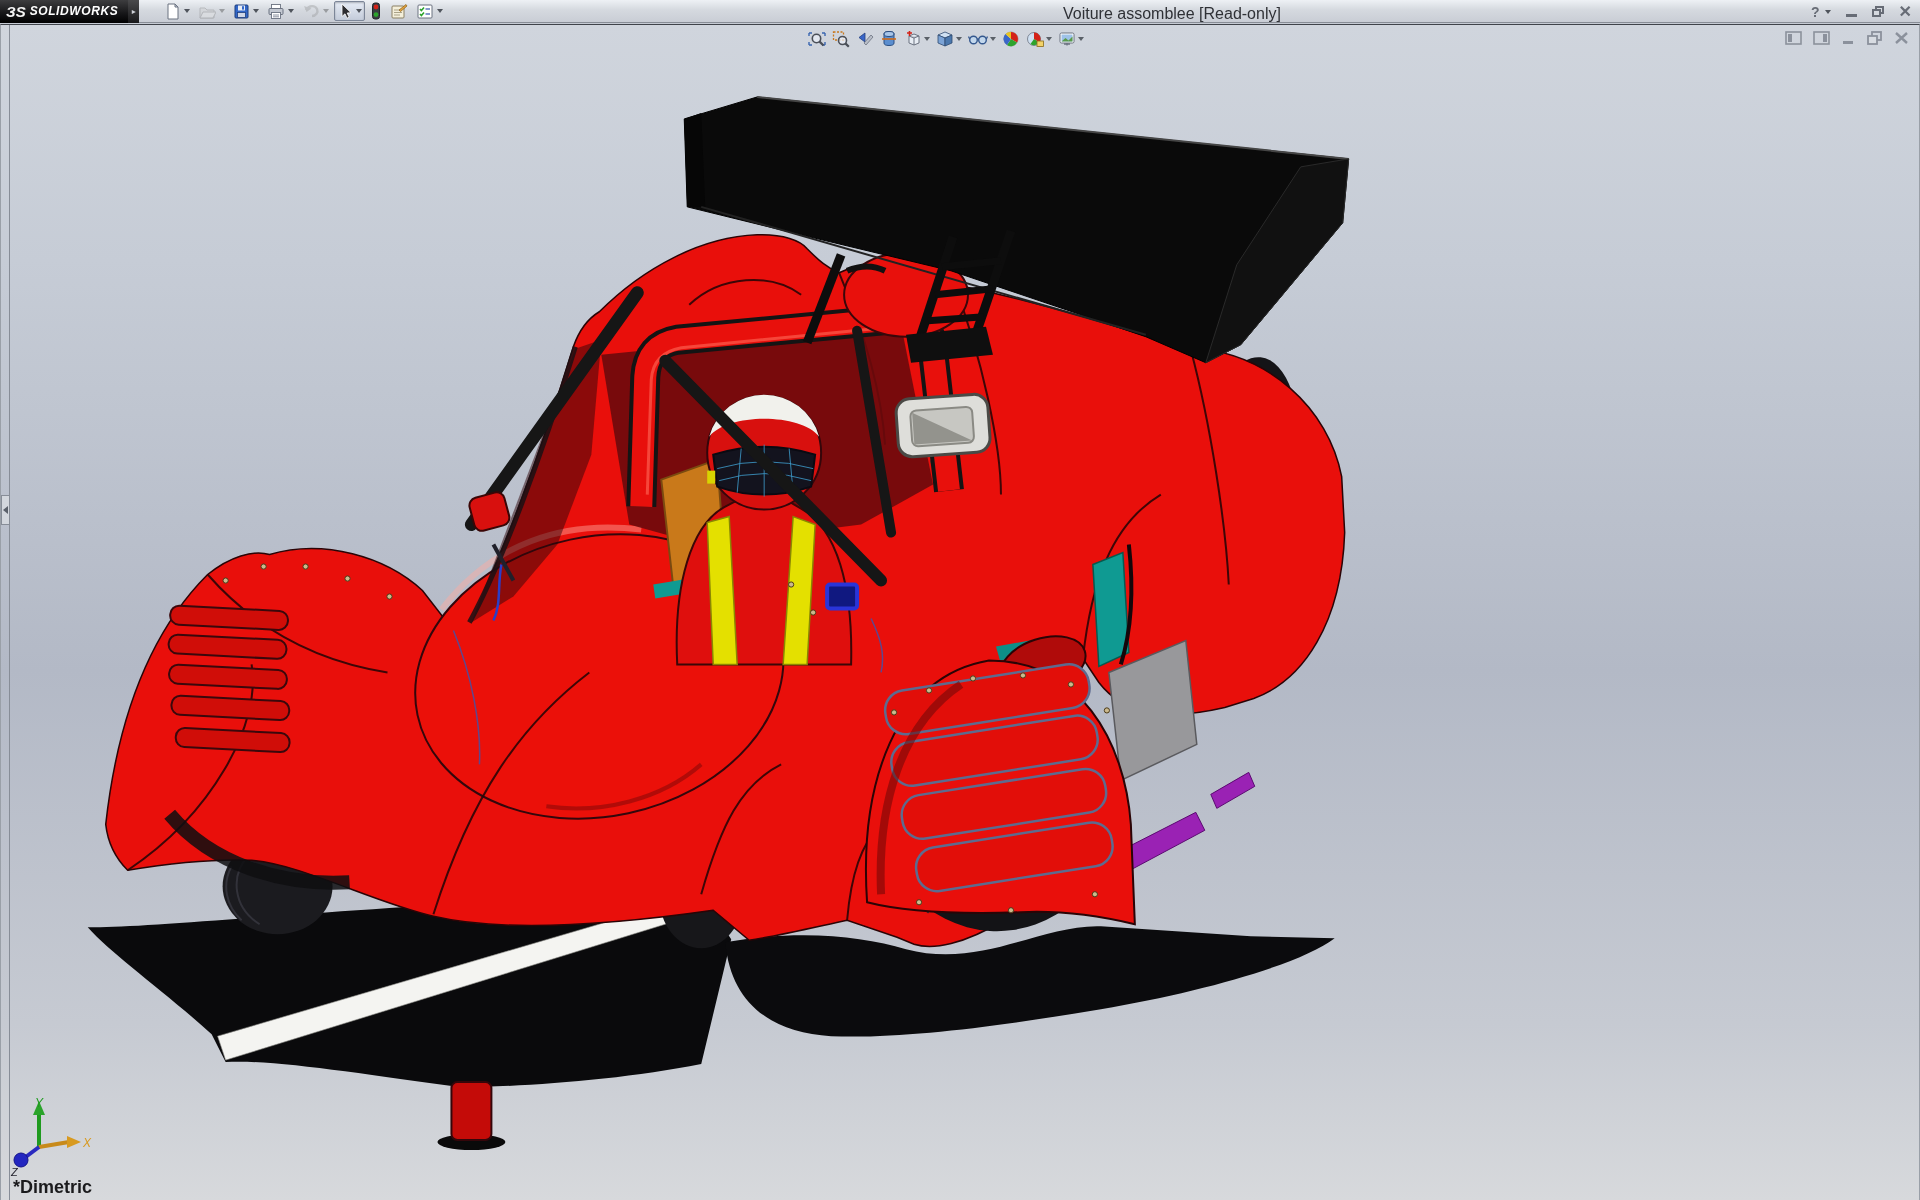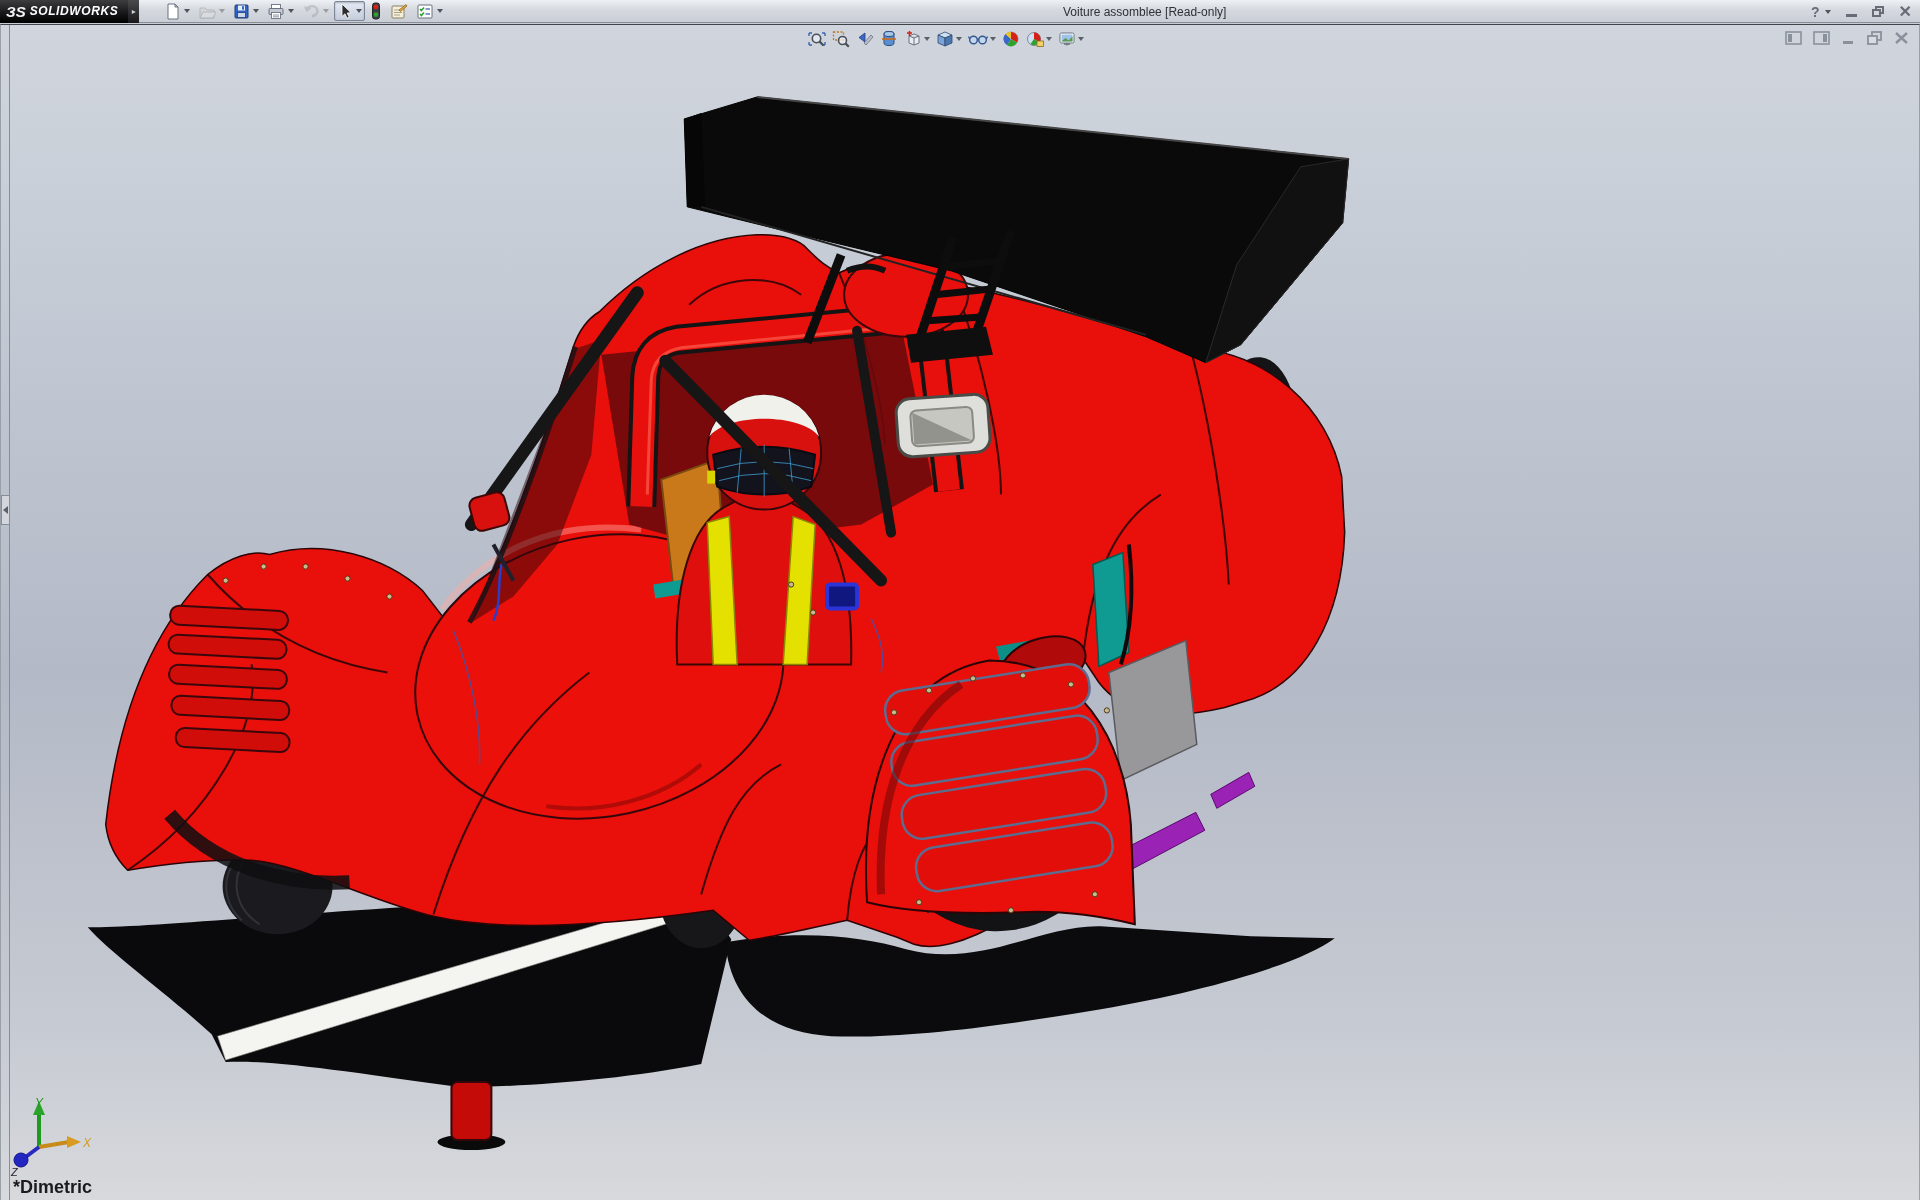--- a/index.html
+++ b/index.html
@@ -13,21 +13,21 @@
     background:linear-gradient(180deg,#3d3d3f,#151517 60%,#000);color:#fff;}
   .logo .glyph{font-size:15px;font-weight:bold;font-style:italic;margin-right:4px;color:#f5f5f5;}
   .logo .brand{font-size:12px;font-weight:bold;font-style:italic;letter-spacing:.6px;color:#fff;text-align:right;}
   .logo-tab{width:11px;height:23px;background:linear-gradient(180deg,#4a4a4c,#19191b);
     color:#cfd2d8;font-size:8px;display:flex;align-items:center;justify-content:center;}
   .tb-icons{display:flex;align-items:center;gap:2px;margin-left:22px;height:23px;}
   .tb-btn{display:flex;align-items:center;height:20px;padding:1px 2px;border:1px solid transparent;border-radius:2px;}
   .tb-btn.pressed{background:linear-gradient(180deg,#e6ecf6,#c4ccda);border:1px solid #7c8698;box-shadow:inset 0 1px 2px rgba(0,0,0,.25);}
   .tb-btn.disabled{opacity:.45;filter:grayscale(.8);}
   .dd{width:0;height:0;border-left:3px solid transparent;border-right:3px solid transparent;border-top:4px solid #4f545c;margin-left:3px;}
-  .title-text{position:absolute;left:1063px;top:5px;font-size:12px;color:#2f3136;}
+  .title-text{position:absolute;left:1063px;top:5px;font-size:16px;color:#2f3136;}
   .win-ctrls{position:absolute;right:8px;top:2px;display:flex;align-items:center;gap:15px;color:#5e636c;}
   .wc{display:flex;align-items:center;font-size:14px;font-weight:bold;color:#676c76;}
   .wc .bar{width:11px;height:3px;background:#676c76;margin-top:8px;}
   .wc .rest{position:relative;width:12px;height:11px;}
   .wc .rest i{position:absolute;border:2px solid #676c76;width:9px;height:8px;display:block;}
   .wc .rest i:first-child{right:0;top:0;} .wc .rest i:last-child{left:0;bottom:0;background:#d5d9df;}
 
   
   .viewport{position:absolute;top:24px;left:0;width:1920px;height:1176px;
     border-left:1px solid #9aa0a8;border-right:1px solid #9aa0a8;border-top:1px solid #3f434a;

